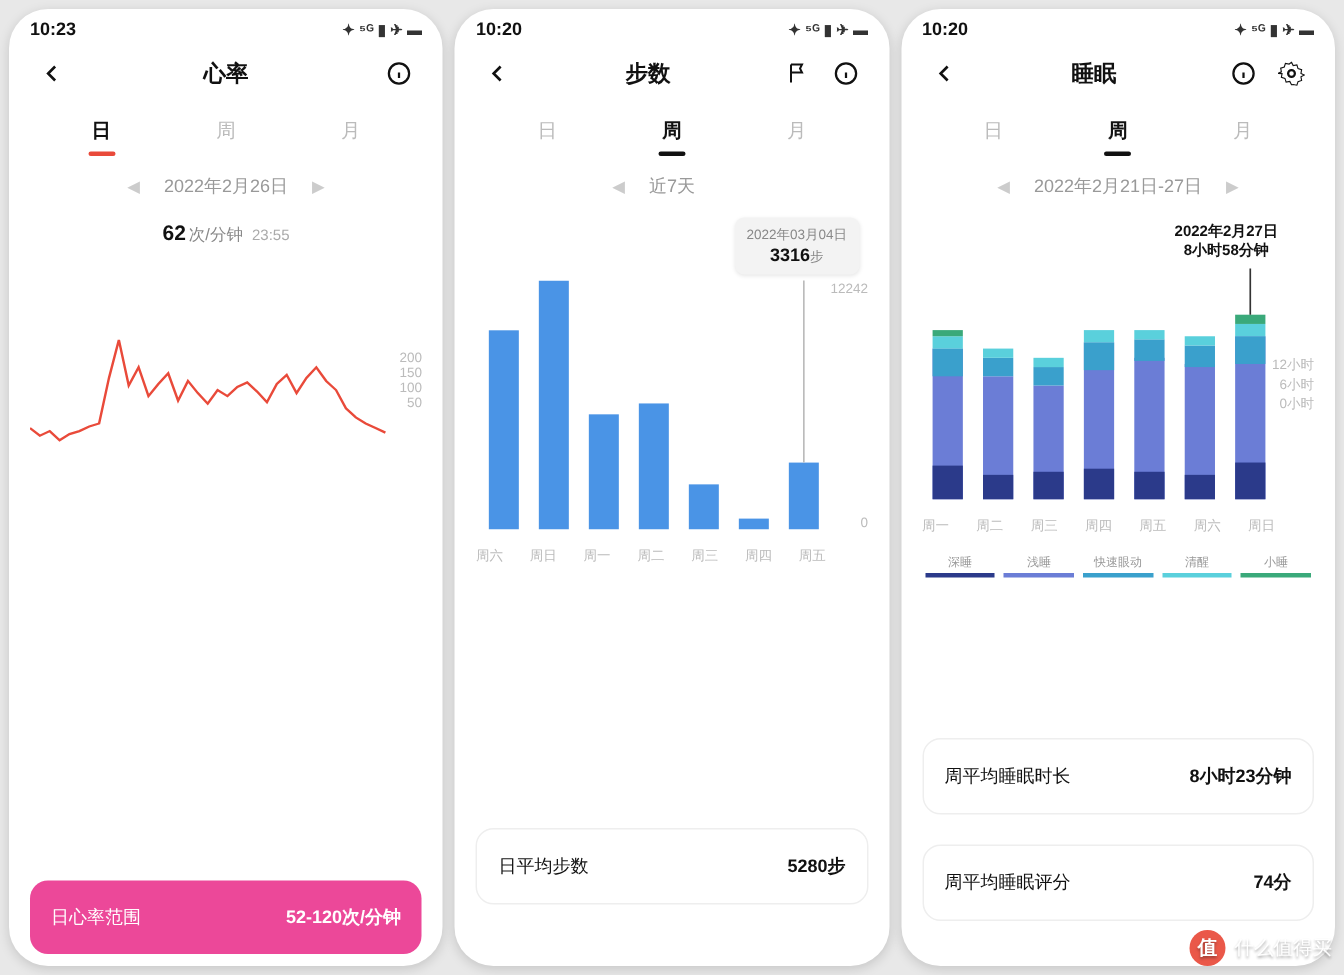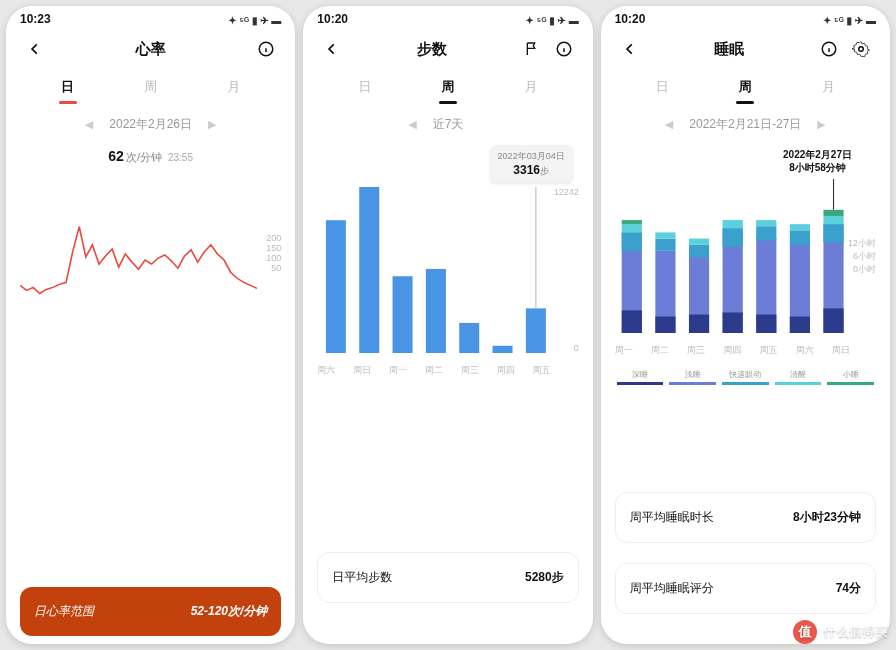--- a/index.html
+++ b/index.html
@@ -95,21 +95,21 @@
   .xlabels { position:absolute; left:14px; right:14px; bottom:6px;
     display:flex; justify-content:space-between;
     font-size:9px; color:#bbb;}
   .plot { position:absolute; left:14px; right:34px; top:8px; bottom:30px;}
   .stat-card {
     margin:12px 14px 8px; padding:16px 14px;
     border-radius:12px;
     display:flex; justify-content:space-between; align-items:center;
     font-size:12px;
   }
-  .stat-card.orange { background:#c2410c; color:#fff;font-style:italic; }
+  .stat-card.orange { background:#ec4899; color:#fff; }
   .stat-card.white { background:#fff; border:1px solid #eee; color:#111;}
   .stat-card .val { font-weight:600;}
   .tooltip {
     position:absolute;
     background:#f3f3f3;
     border-radius:6px;
     padding:5px 8px;
     font-size:9px;
     color:#888;
     text-align:center;

